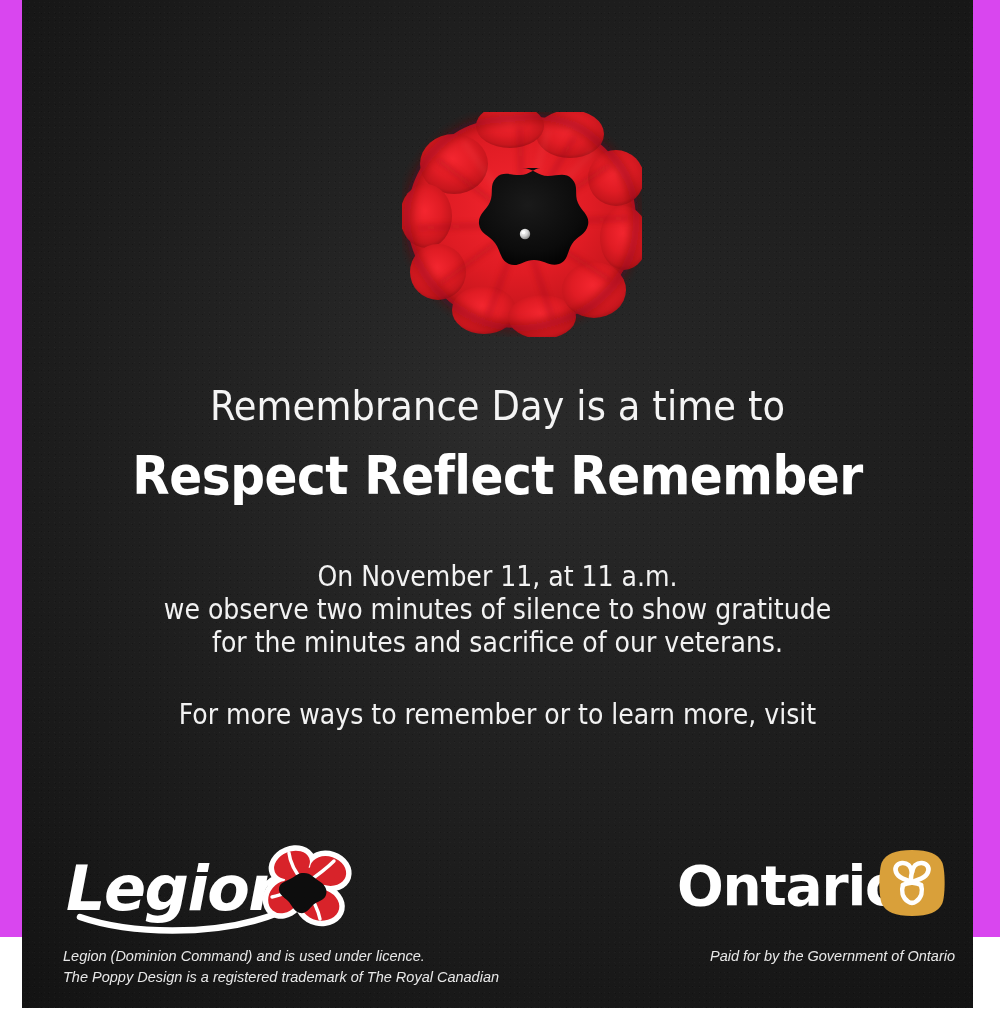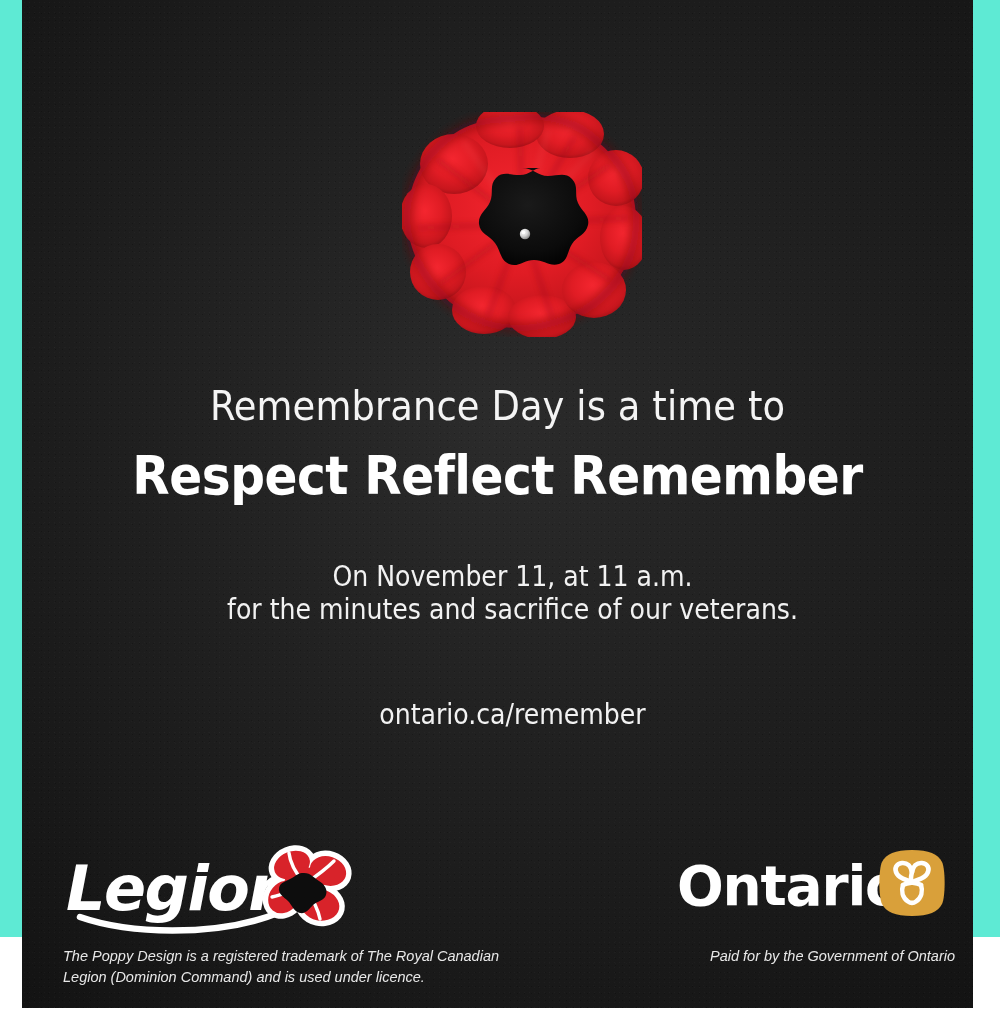--- a/index.html
+++ b/index.html
@@ -13,21 +13,21 @@
     height: 1021px;
     overflow: hidden;
     font-family: "Liberation Sans", sans-serif;
   }
 
   
   .poster-frame {
     position: relative;
     width: 1000px;
     height: 937px;
-    background: #5eead4;
+    background: #d946ef;
     box-sizing: border-box;
   }
   .poster {
     position: absolute;
     left: 22px;
     top: 0px;
     width: 951px;
     height: 1008px;
     overflow: hidden;
     background-color: #1c1c1c;
@@ -101,21 +101,20 @@
   .para {
     position: absolute;
     left: 0;
     width: 951px;
     font-size: 28px;
     line-height: 33px;
     font-weight: 400;
     color: #f2f2f2;
     font-family: "DejaVu Sans", sans-serif;
     font-stretch: condensed;
-    margin-left: 15px;
   }
   .para-when { top: 560px; }
   .para-visit { top: 698px; }
   .para .line { display: block; }
 
   
   .legion-logo {
     position: absolute;
     left: 40px;
     top: 843px;
@@ -274,25 +273,26 @@
       </svg>
     </div>
 
     <div class="copy">
       <div class="kicker">Remembrance Day is a time to</div>
 
       <div class="headline">Respect Reflect Remember</div>
 
       <div class="para para-when">
         <span class="line">On November 11, at 11 a.m.</span>
+        <span class="line">we observe two minutes of silence to show gratitude</span>
         <span class="line">for the minutes and sacrifice of our veterans.</span>
       </div>
 
       <div class="para para-visit">
-        <span class="line">ontario.ca/remember</span>
+        <span class="line">For more ways to remember or to learn more, visit</span>
       </div>
     </div>
 
     <div class="legion-logo">
       <svg class="legion-svg" viewBox="0 0 300 97" xmlns="http://www.w3.org/2000/svg" aria-hidden="true">
 
         <path d="M18 74 C70 92 150 92 205 74 C228 66 240 58 248 48" fill="none" stroke="#ffffff" stroke-width="6.5" stroke-linecap="round"></path>
 
         <text x="4" y="67" font-family="DejaVu Sans, sans-serif" font-size="62" font-weight="700" font-style="italic" fill="#ffffff" letter-spacing="-1.5">Legion</text>
 
@@ -360,19 +360,19 @@
 
             <path d="M26 37 C30 35 33 34.8 35 34.5"></path>
             <path d="M44 37 C40 35 37 34.8 35 34.5"></path>
             <path d="M35 24 C34 28 33 31.5 35 34.5"></path>
           </g>
         </svg>
       </div>
     </div>
 
     <div class="footnote footnote-legion">
+      <span class="line">Legion (Dominion Command) and is used under licence.</span>
       <span class="line">The Poppy Design is a registered trademark of The Royal Canadian</span>
-      <span class="line">Legion (Dominion Command) and is used under licence.</span>
     </div>
 
     <div class="footnote footnote-gov">Paid for by the Government of Ontario</div>
   </div>
 </div>
 
 </body></html>

